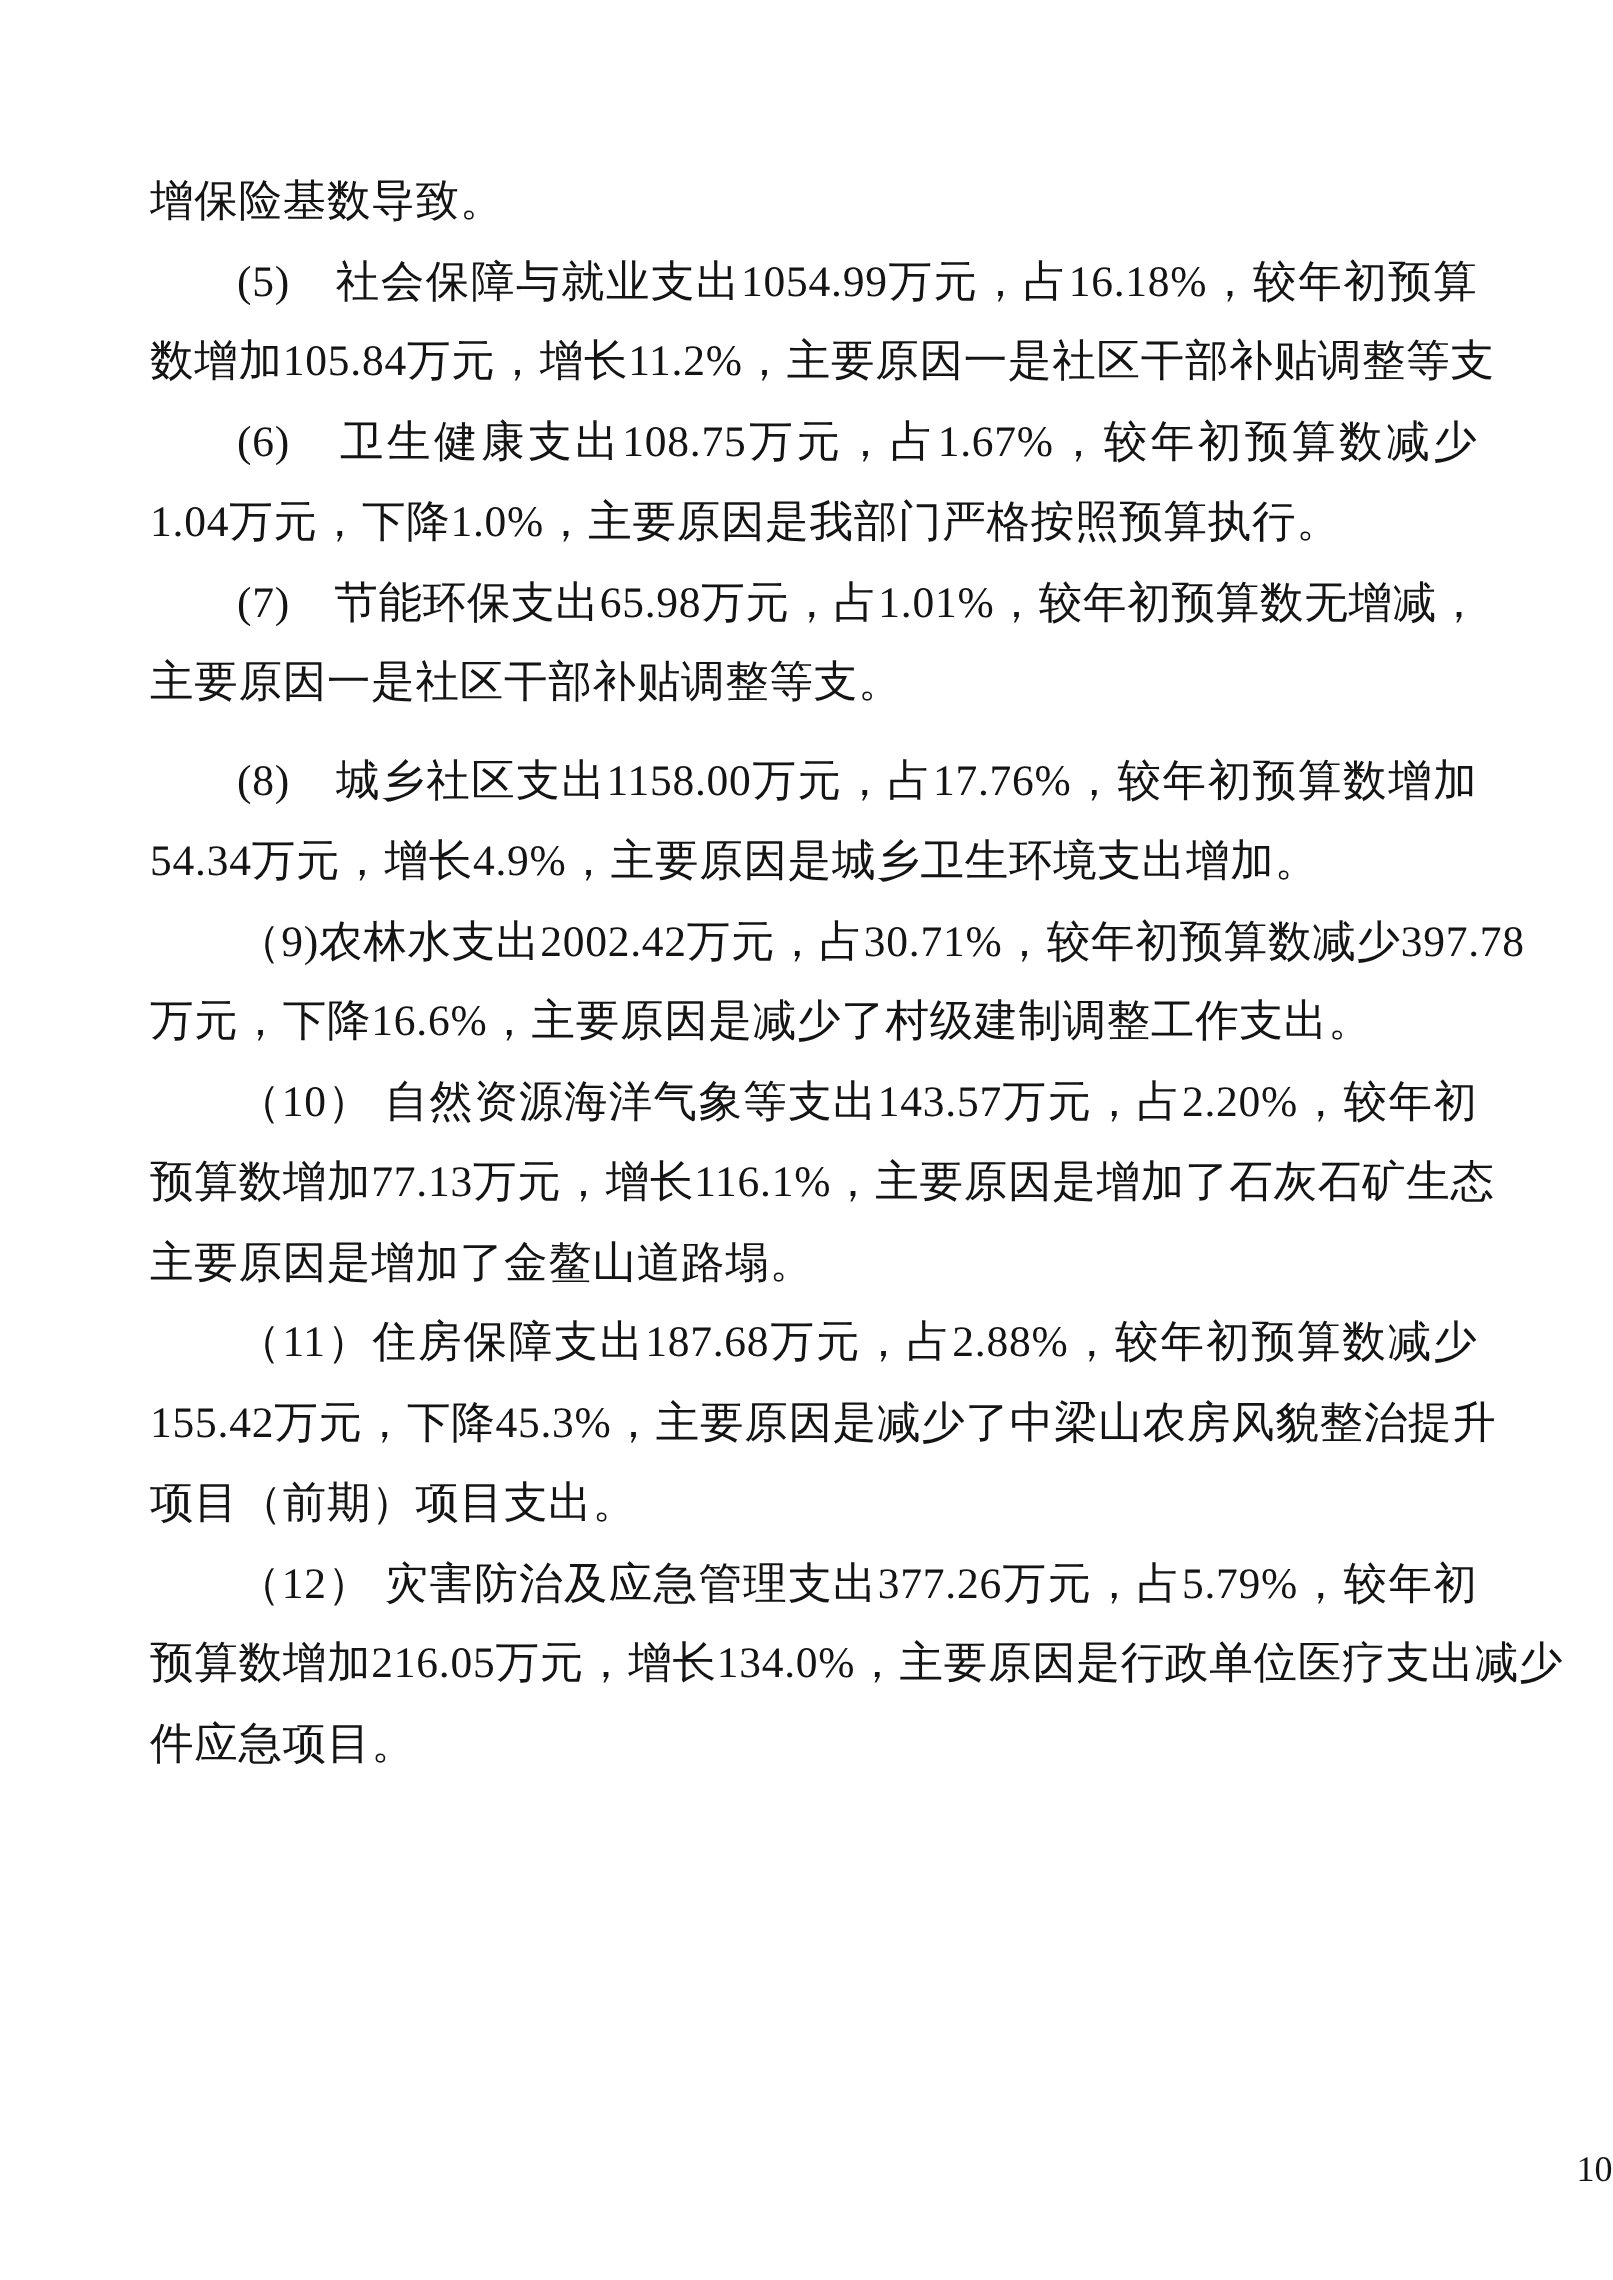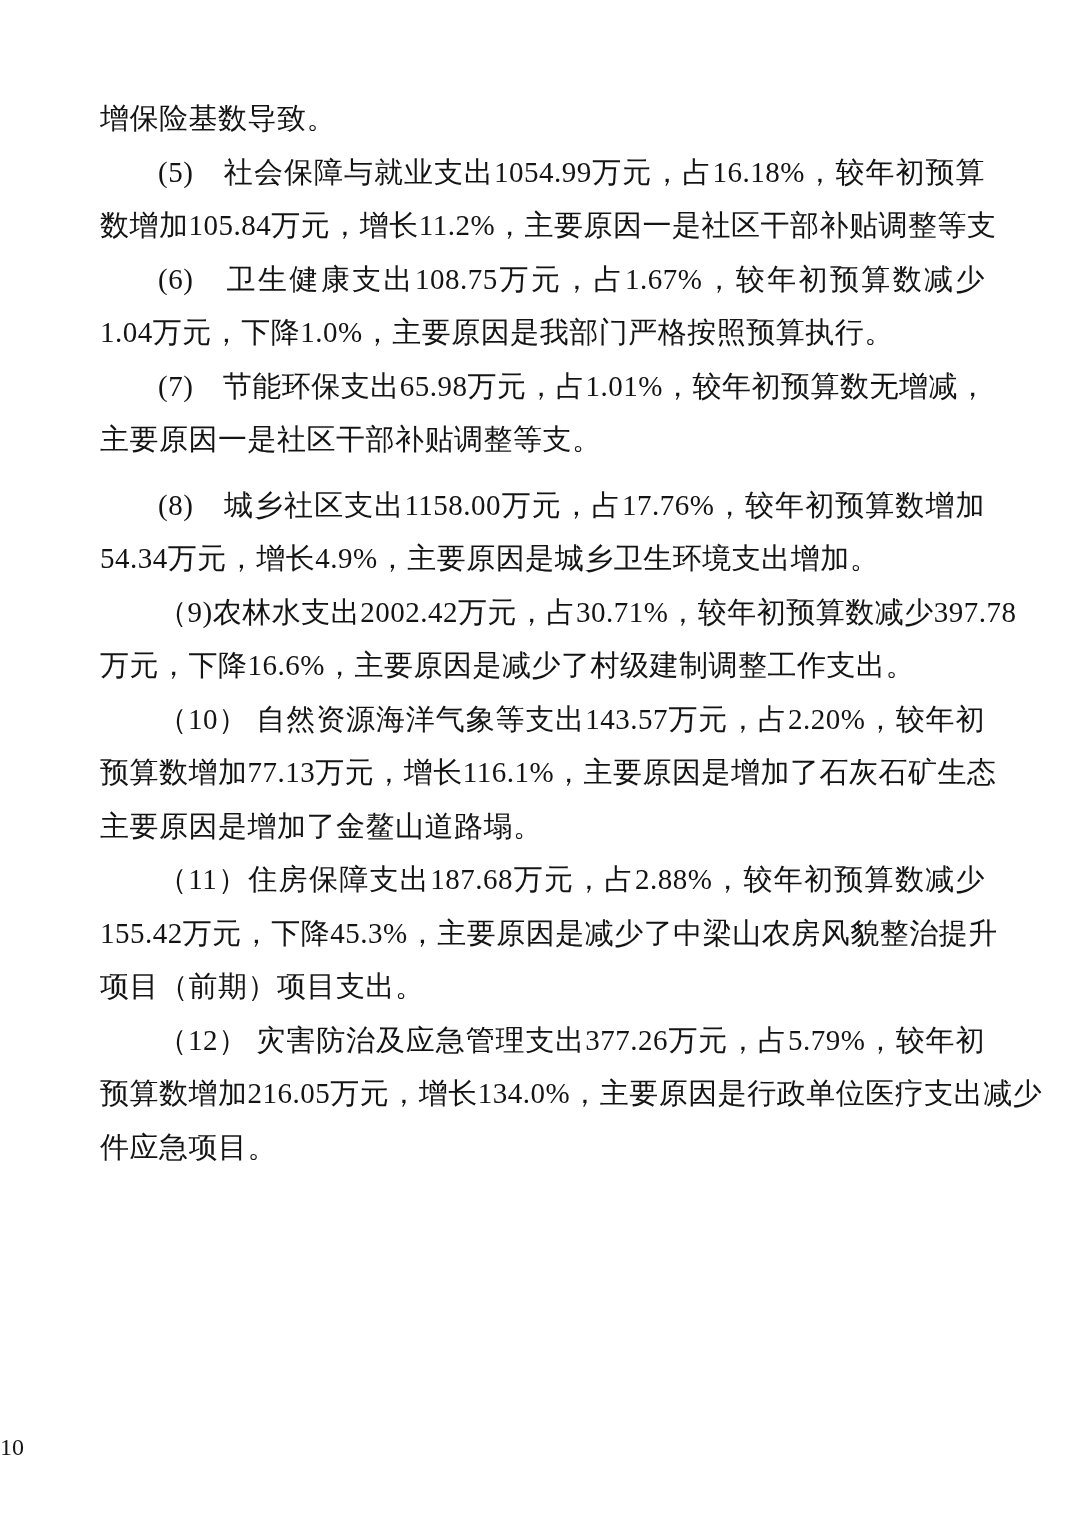--- a/index.html
+++ b/index.html
@@ -11,21 +11,21 @@
     position: relative;
     width: 1075px;
     height: 1520px;
     background: #ffffff;
     overflow: hidden;
     font-family: "Liberation Serif", "DejaVu Serif", serif;
     color: #141414;
   }
   .content {
     position: absolute;
-    top: 92px;
+    top: 108px;
     left: 100px;
     width: 885px;
   }
   .para {
     margin: 0;
     padding: 0;
   }
   .para.space-before {
     margin-top: 12px;
   }
@@ -44,21 +44,21 @@
   }
   .ln.end {
     text-align: left;
     text-align-last: left;
   }
   .footer {
     position: absolute;
     top: 1432px;
     left: 0;
     right: 0;
-    text-align: left;
+    text-align: right;
   }
   .page-number {
     font-size: 24px;
     line-height: 30px;
     color: #141414;
   }
 </style>
 </head>
 <body>
 

